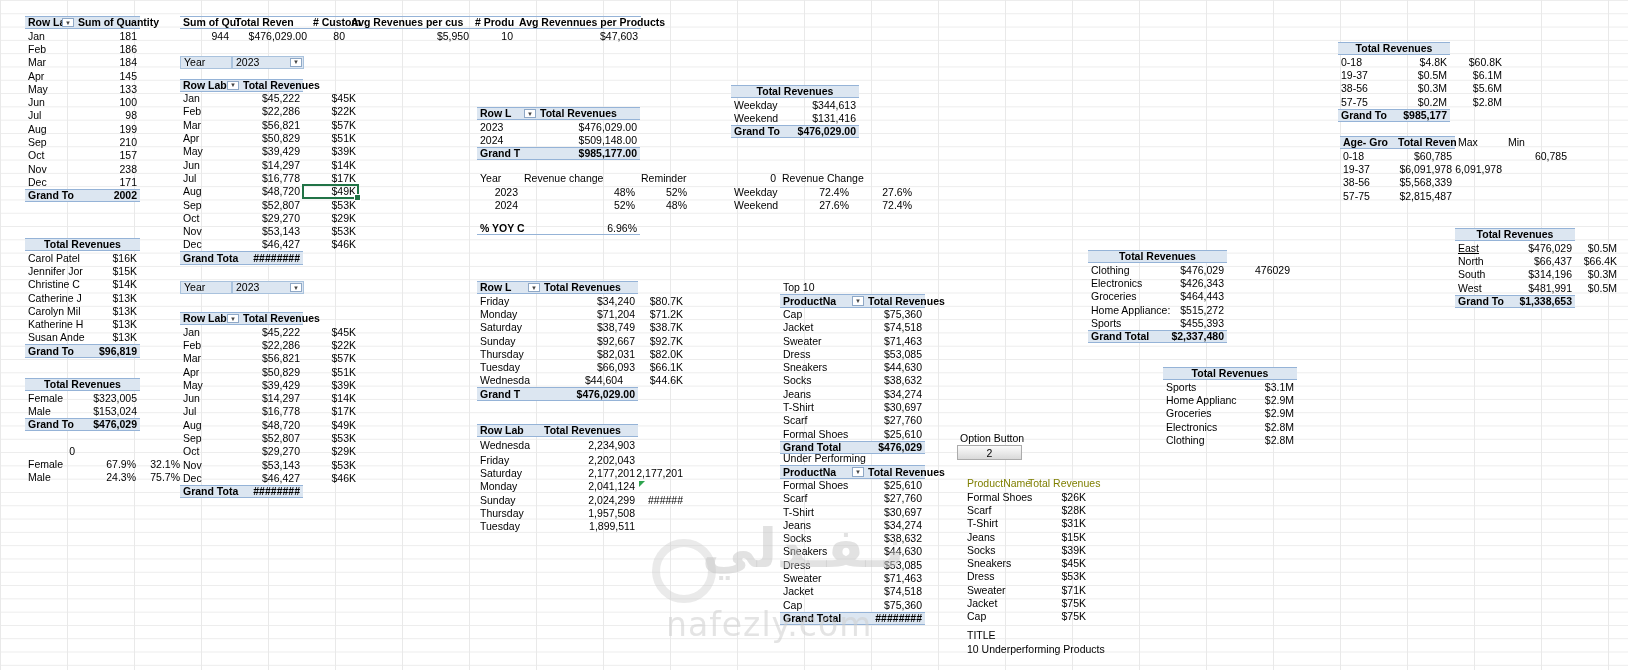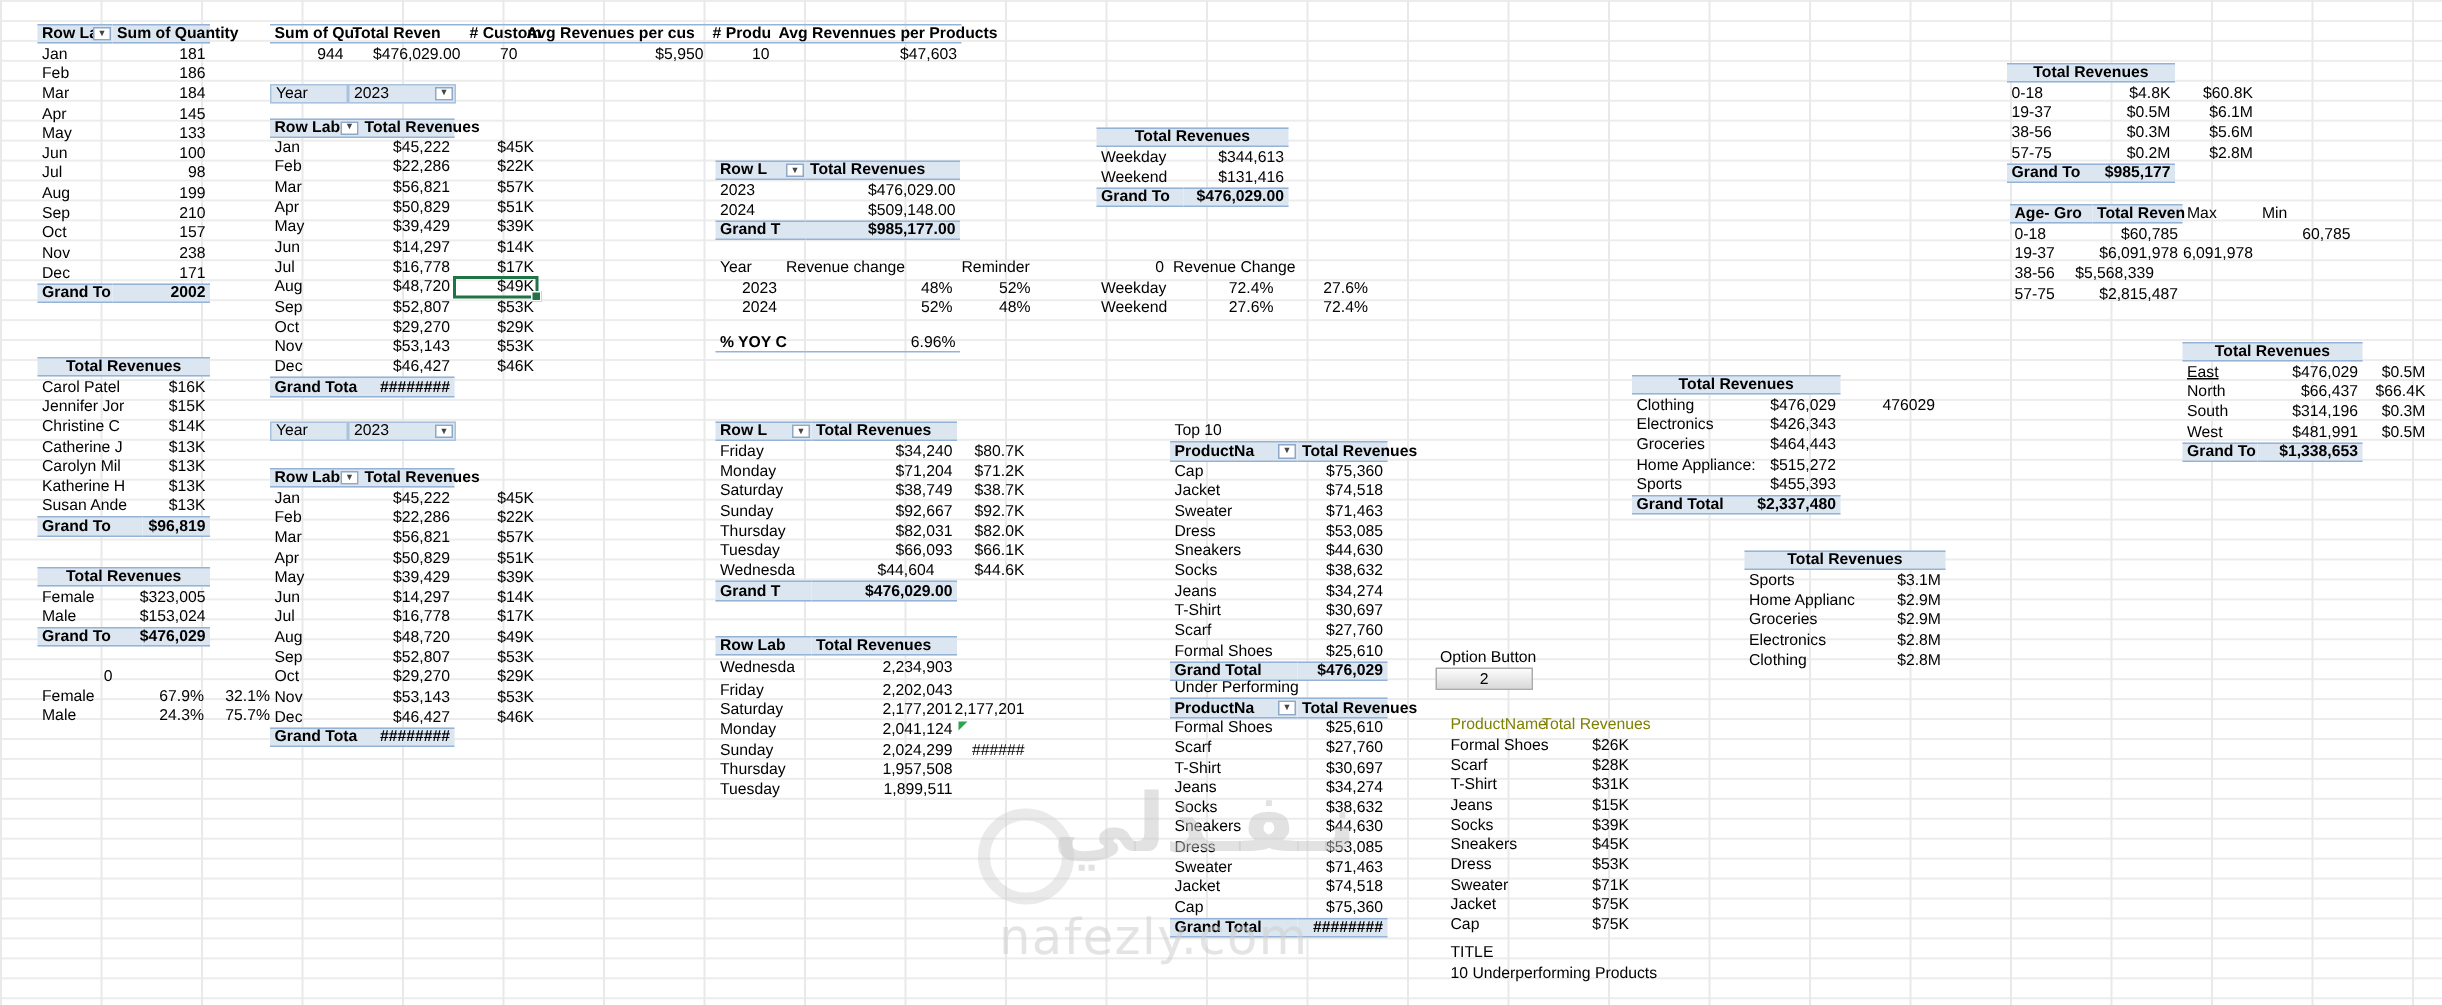--- a/index.html
+++ b/index.html
@@ -188,21 +188,21 @@
         </div>
       </div>
       <div class="trow" style="top: 13.3px; height: 13.3px;">
         <div class="cell v" style="left: 0px; width: 52px;">
           <span>944</span>
         </div>
         <div class="cell v" style="left: 52px; width: 78px;">
           <span>$476,029.00</span>
         </div>
         <div class="cell v" style="left: 130px; width: 38px;">
-          <span>70</span>
+          <span>80</span>
         </div>
         <div class="cell v" style="left: 168px; width: 124px;">
           <span>$5,950</span>
         </div>
         <div class="cell v" style="left: 292px; width: 44px;">
           <span>10</span>
         </div>
         <div class="cell v" style="left: 336px; width: 125px;">
           <span>$47,603</span>
         </div>
@@ -1229,21 +1229,21 @@
           <span>$6,091,978</span>
         </div>
         <div class="cell x" style="left: 115px; width: 50px;">
           <span>6,091,978</span>
         </div>
       </div>
       <div class="trow" style="top: 39.9px; height: 13.3px;">
         <div class="cell l" style="left: 0px; width: 55px;">
           <span>38-56</span>
         </div>
-        <div class="cell v" style="left: 39px; width: 60px;">
+        <div class="cell v" style="left: 55px; width: 60px;">
           <span>$5,568,339</span>
         </div>
       </div>
       <div class="trow" style="top: 53.2px; height: 13.3px;">
         <div class="cell l" style="left: 0px; width: 55px;">
           <span>57-75</span>
         </div>
         <div class="cell v" style="left: 55px; width: 60px;">
           <span>$2,815,487</span>
         </div>

